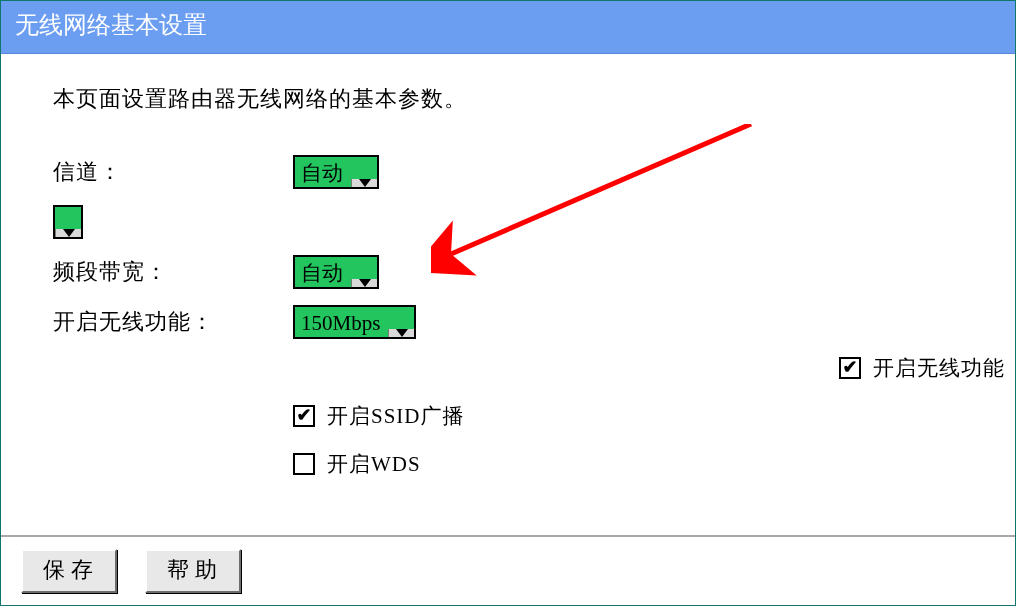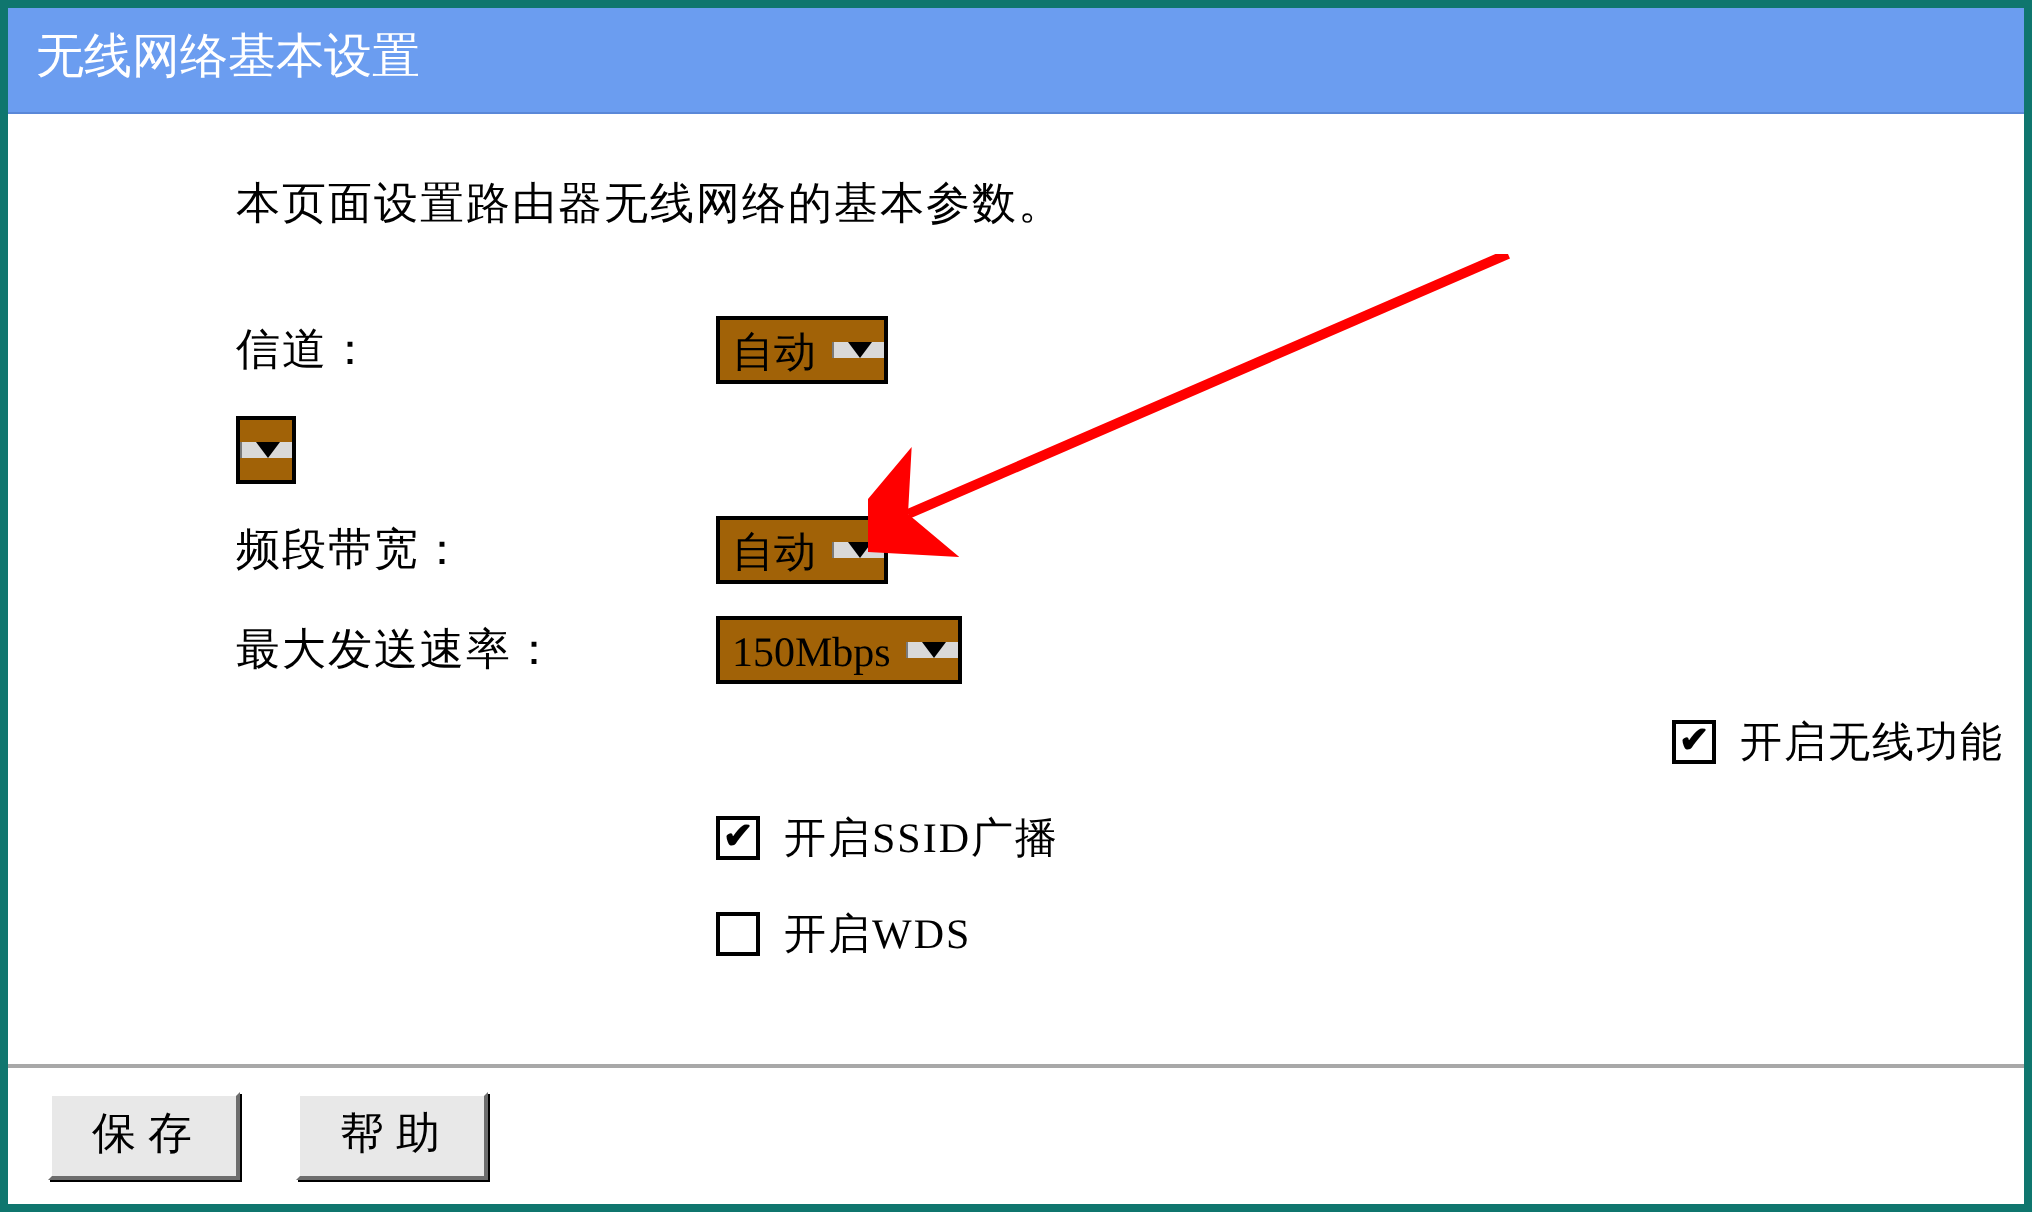--- a/index.html
+++ b/index.html
@@ -7,37 +7,37 @@
     margin: 0; padding: 0;
     width: 1016px; height: 606px;
     font-family: "SimSun", "宋体", serif;
     font-size: 21px;
     color: #000;
     background: #fff;
   }
   .window {
     width: 1016px;
     height: 606px;
-    border: 4px solid #0f766e;
+    border: 1px solid #0f766e;
     background: #fff;
     display: flex;
     flex-direction: column;
     position: relative;
   }
   .titlebar {
     background: #6b9df0;
     color: #fff;
     padding: 8px 14px 12px 14px;
     font-size: 24px;
     font-family: "SimSun", "宋体", serif;
     border-bottom: 1px solid #5a88d8;
   }
   .content {
     flex: 1 1 auto;
-    padding: 30px 10px 10px 114px;
+    padding: 30px 10px 10px 52px;
     position: relative;
   }
   .intro {
     font-size: 22px;
     letter-spacing: 1px;
     margin-bottom: 40px;
   }
   .form-row {
     display: flex;
     align-items: center;
@@ -65,24 +65,24 @@
   .textbox .redaction {
     position: absolute;
     top: -4px; left: 0;
     width: 225px; height: 48px;
     background: #000;
     border-radius: 22px / 20px;
   }
   
   .select {
     display: inline-flex;
-    align-items: center;
+    align-items: flex-end;
     height: 34px;
     border: 2px solid #000;
-    background: #a16207;
+    background: #22c55e;
     user-select: none;
   }
   .select-text {
     padding: 2px 8px 0 6px;
     font-size: 21px;
     font-family: "SimSun", "宋体", serif;
     line-height: 28px;
     white-space: nowrap;
   }
   .select-btn {
@@ -200,21 +200,21 @@
         <div class="select">
           <span class="select-text">自动</span>
           <span class="select-btn">
               <span class="tri"></span>
             </span>
         </div>
       </div>
     </div>
 
     <div class="form-row">
-      <div class="form-label">最大发送速率：</div>
+      <div class="form-label">开启无线功能：</div>
       <div class="form-ctrl">
         <div class="select">
           <span class="select-text">150Mbps</span>
           <span class="select-btn">
               <span class="tri"></span>
             </span>
         </div>
       </div>
     </div>
 

